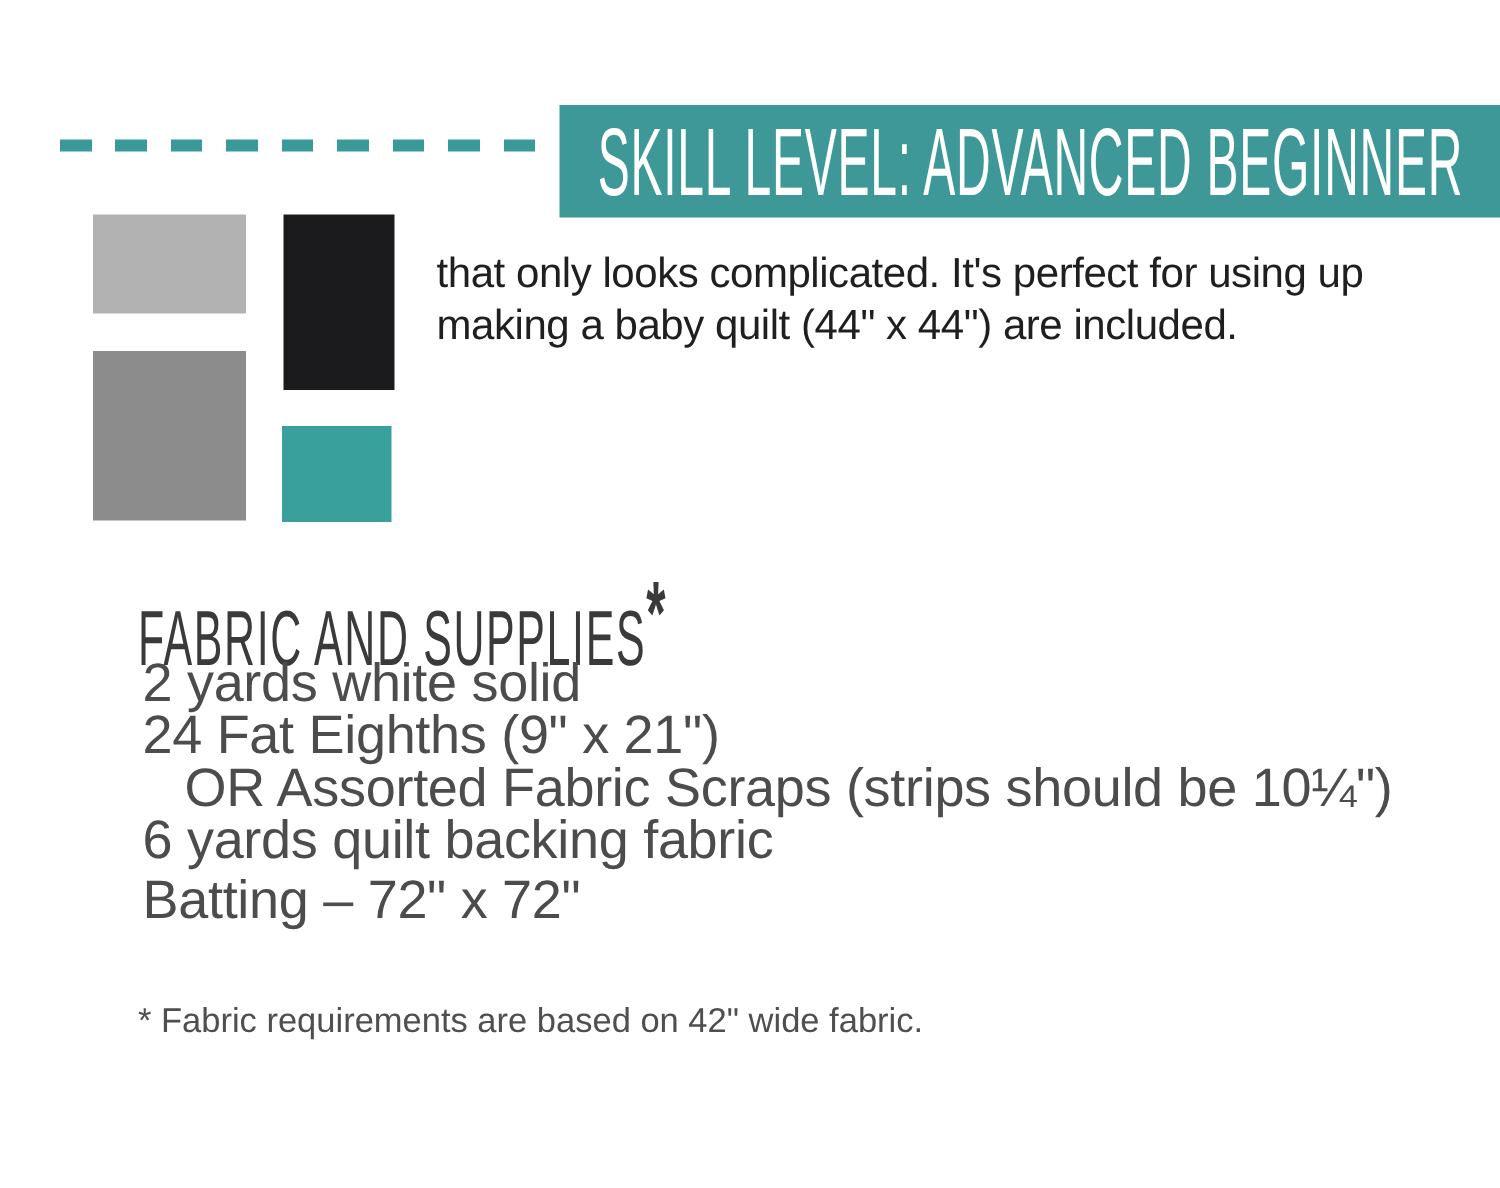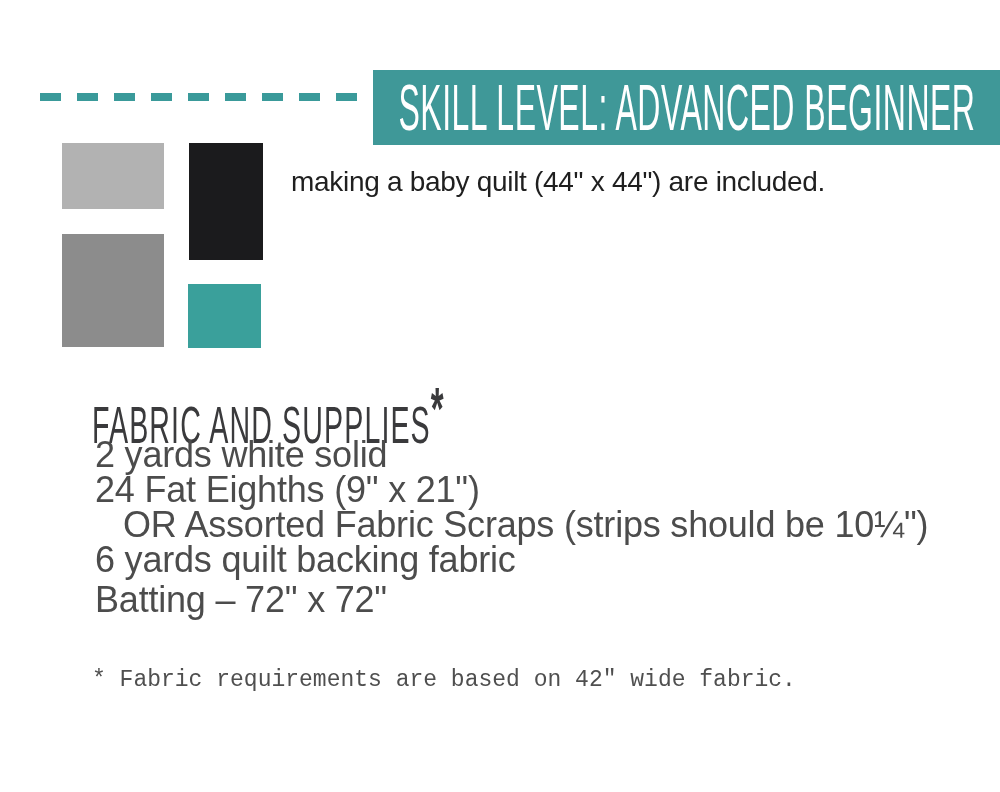--- a/index.html
+++ b/index.html
@@ -53,40 +53,41 @@
     position: absolute; left: 95px; top: 437px;
     color: #4c4c4c; font-size: 36px; line-height: 35px; letter-spacing: -0.2px;
   }
   .supplies-list .item { white-space: nowrap; }
   .supplies-list .item.indent { padding-left: 28px; }
   .supplies-list .item.gap { margin-top: 5px; }
 
   
   .footnote {
     position: absolute; left: 92px; top: 666px;
-    color: #4f4f4f; font-size: 23px; line-height: 28px; white-space: nowrap; font-family: Liberation Mono, monospace;
+    color: #4f4f4f; font-size: 23px; line-height: 28px; white-space: nowrap;
   }
 </style>
 </head>
 <body>
 
 <div class="page">
 
   <div class="dash-line"></div>
 
   <div class="banner" style="background: rgb(63, 152, 152);">
     <div class="banner-text">SKILL LEVEL: ADVANCED BEGINNER</div>
   </div>
 
   <div class="swatch light-gray" style="background: rgb(178, 178, 178);"></div>
   <div class="swatch black" style="background: rgb(27, 27, 29);"></div>
   <div class="swatch mid-gray" style="background: rgb(140, 140, 140);"></div>
   <div class="swatch teal" style="background: rgb(58, 160, 155);"></div>
 
   <div class="intro">
+    <div>that only looks complicated. It's perfect for using up</div>
     <div>making a baby quilt (44" x 44") are included.</div>
   </div>
 
   <div class="supplies-heading">
     <span>FABRIC AND SUPPLIES</span><span class="ast">*</span>
   </div>
 
   <div class="supplies-list">
     <div class="item">2 yards white solid</div>
     <div class="item">24 Fat Eighths (9" x 21")</div>

